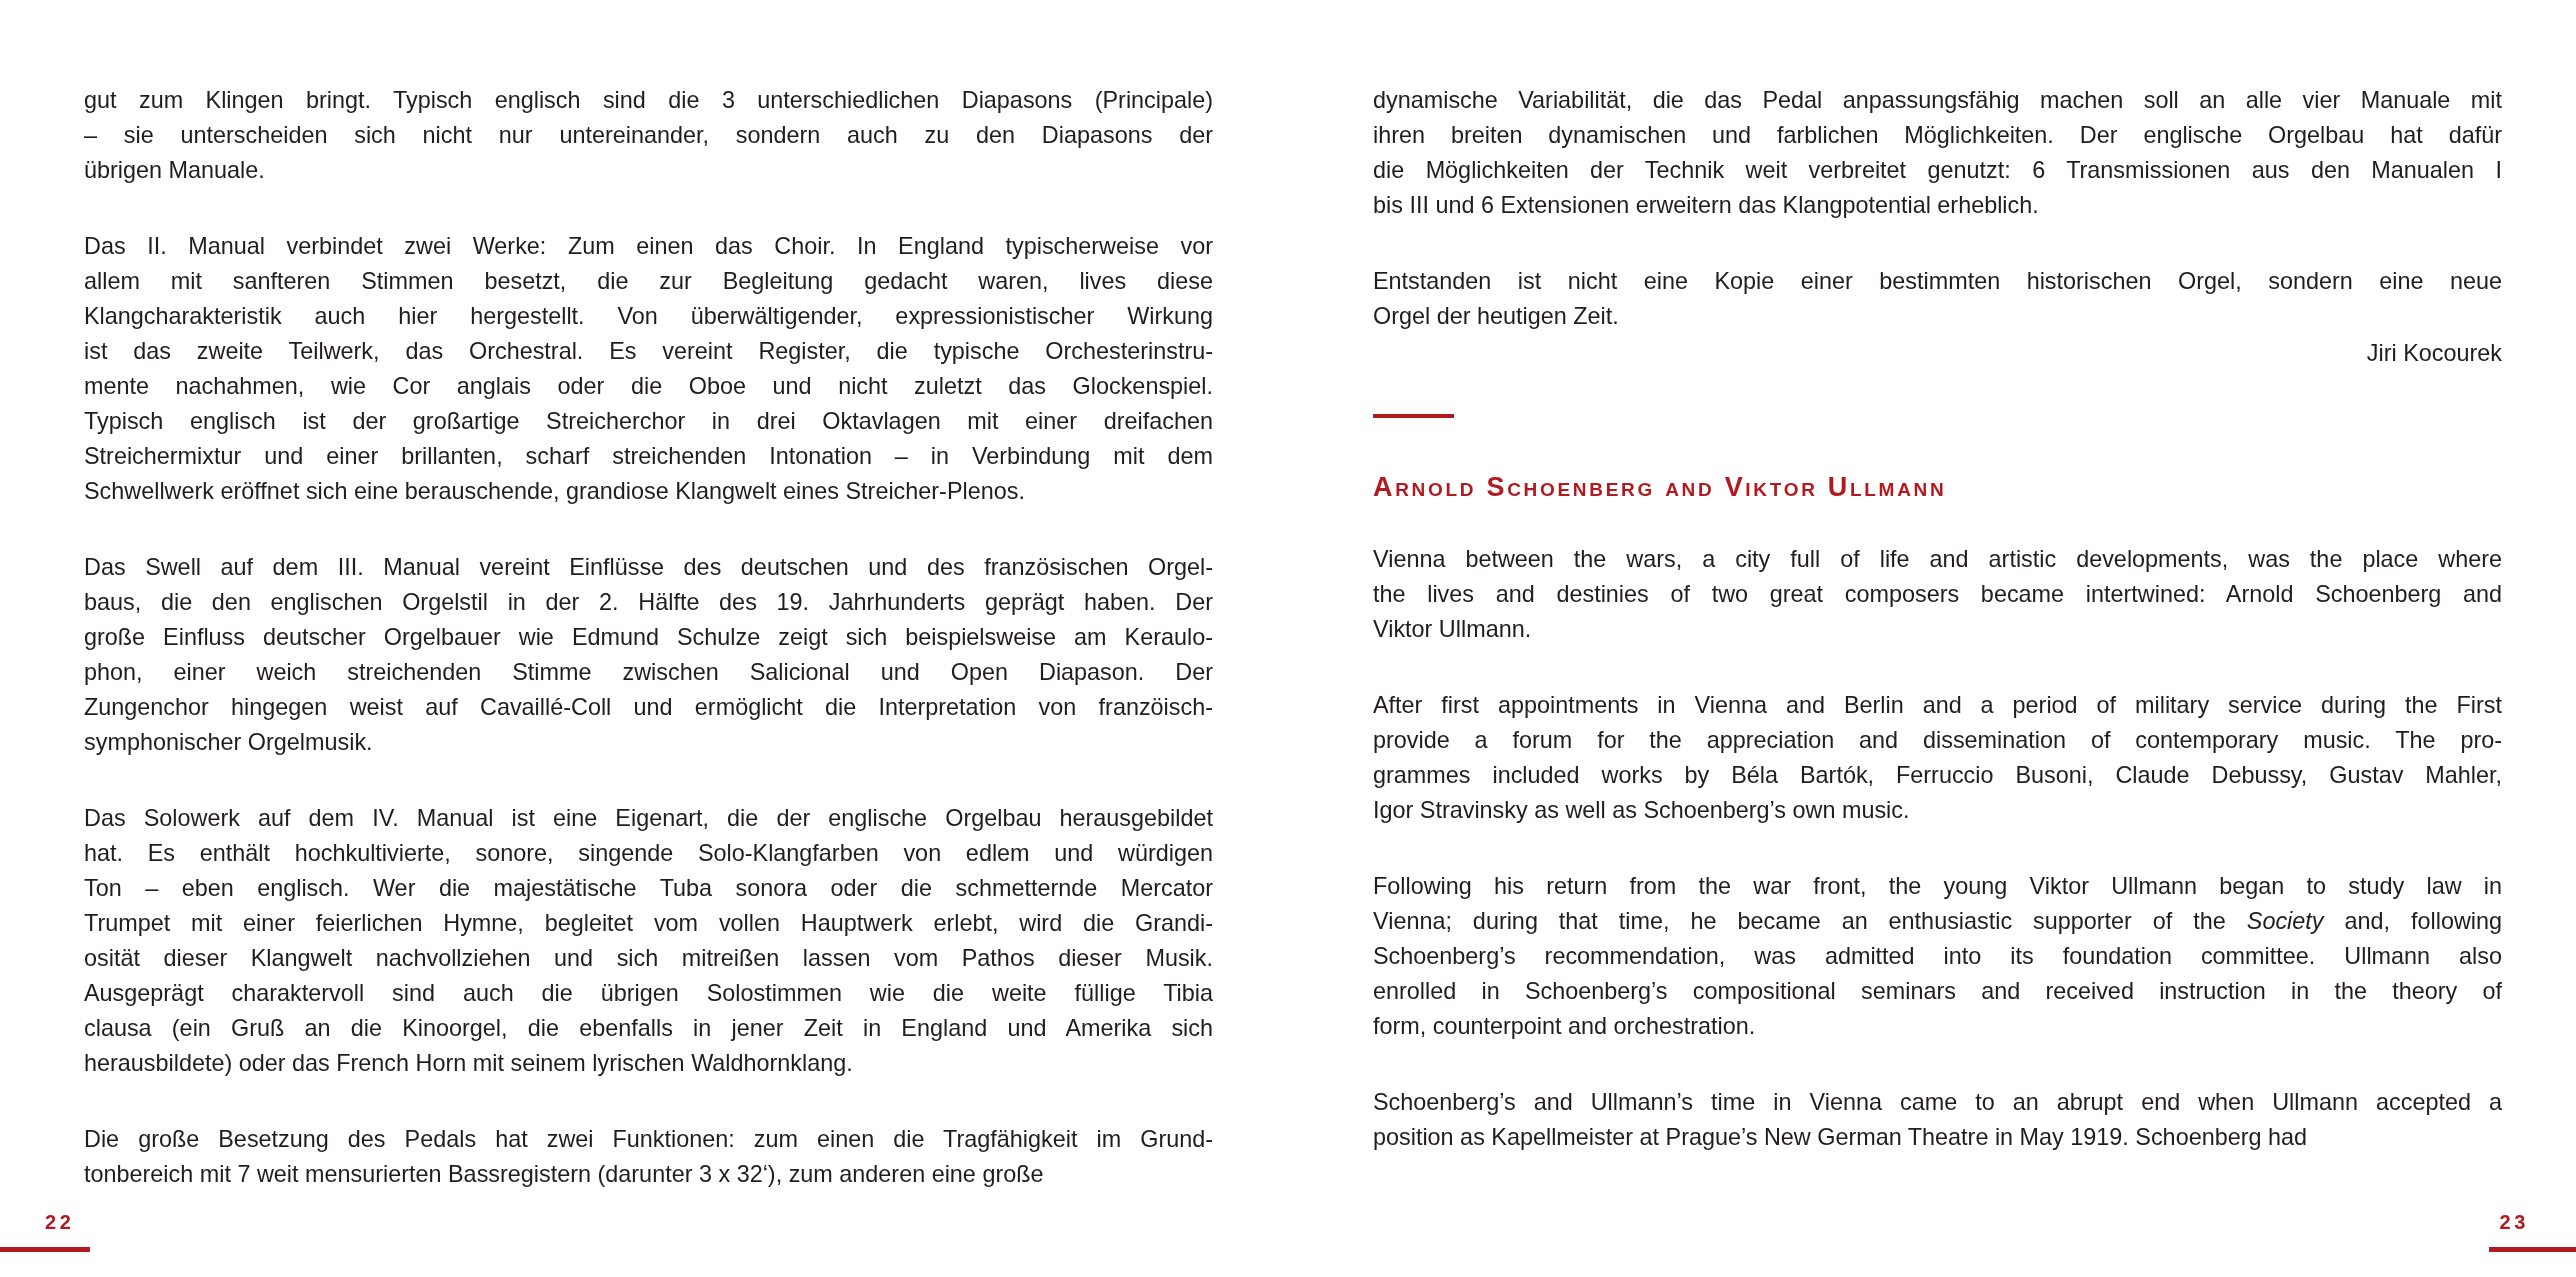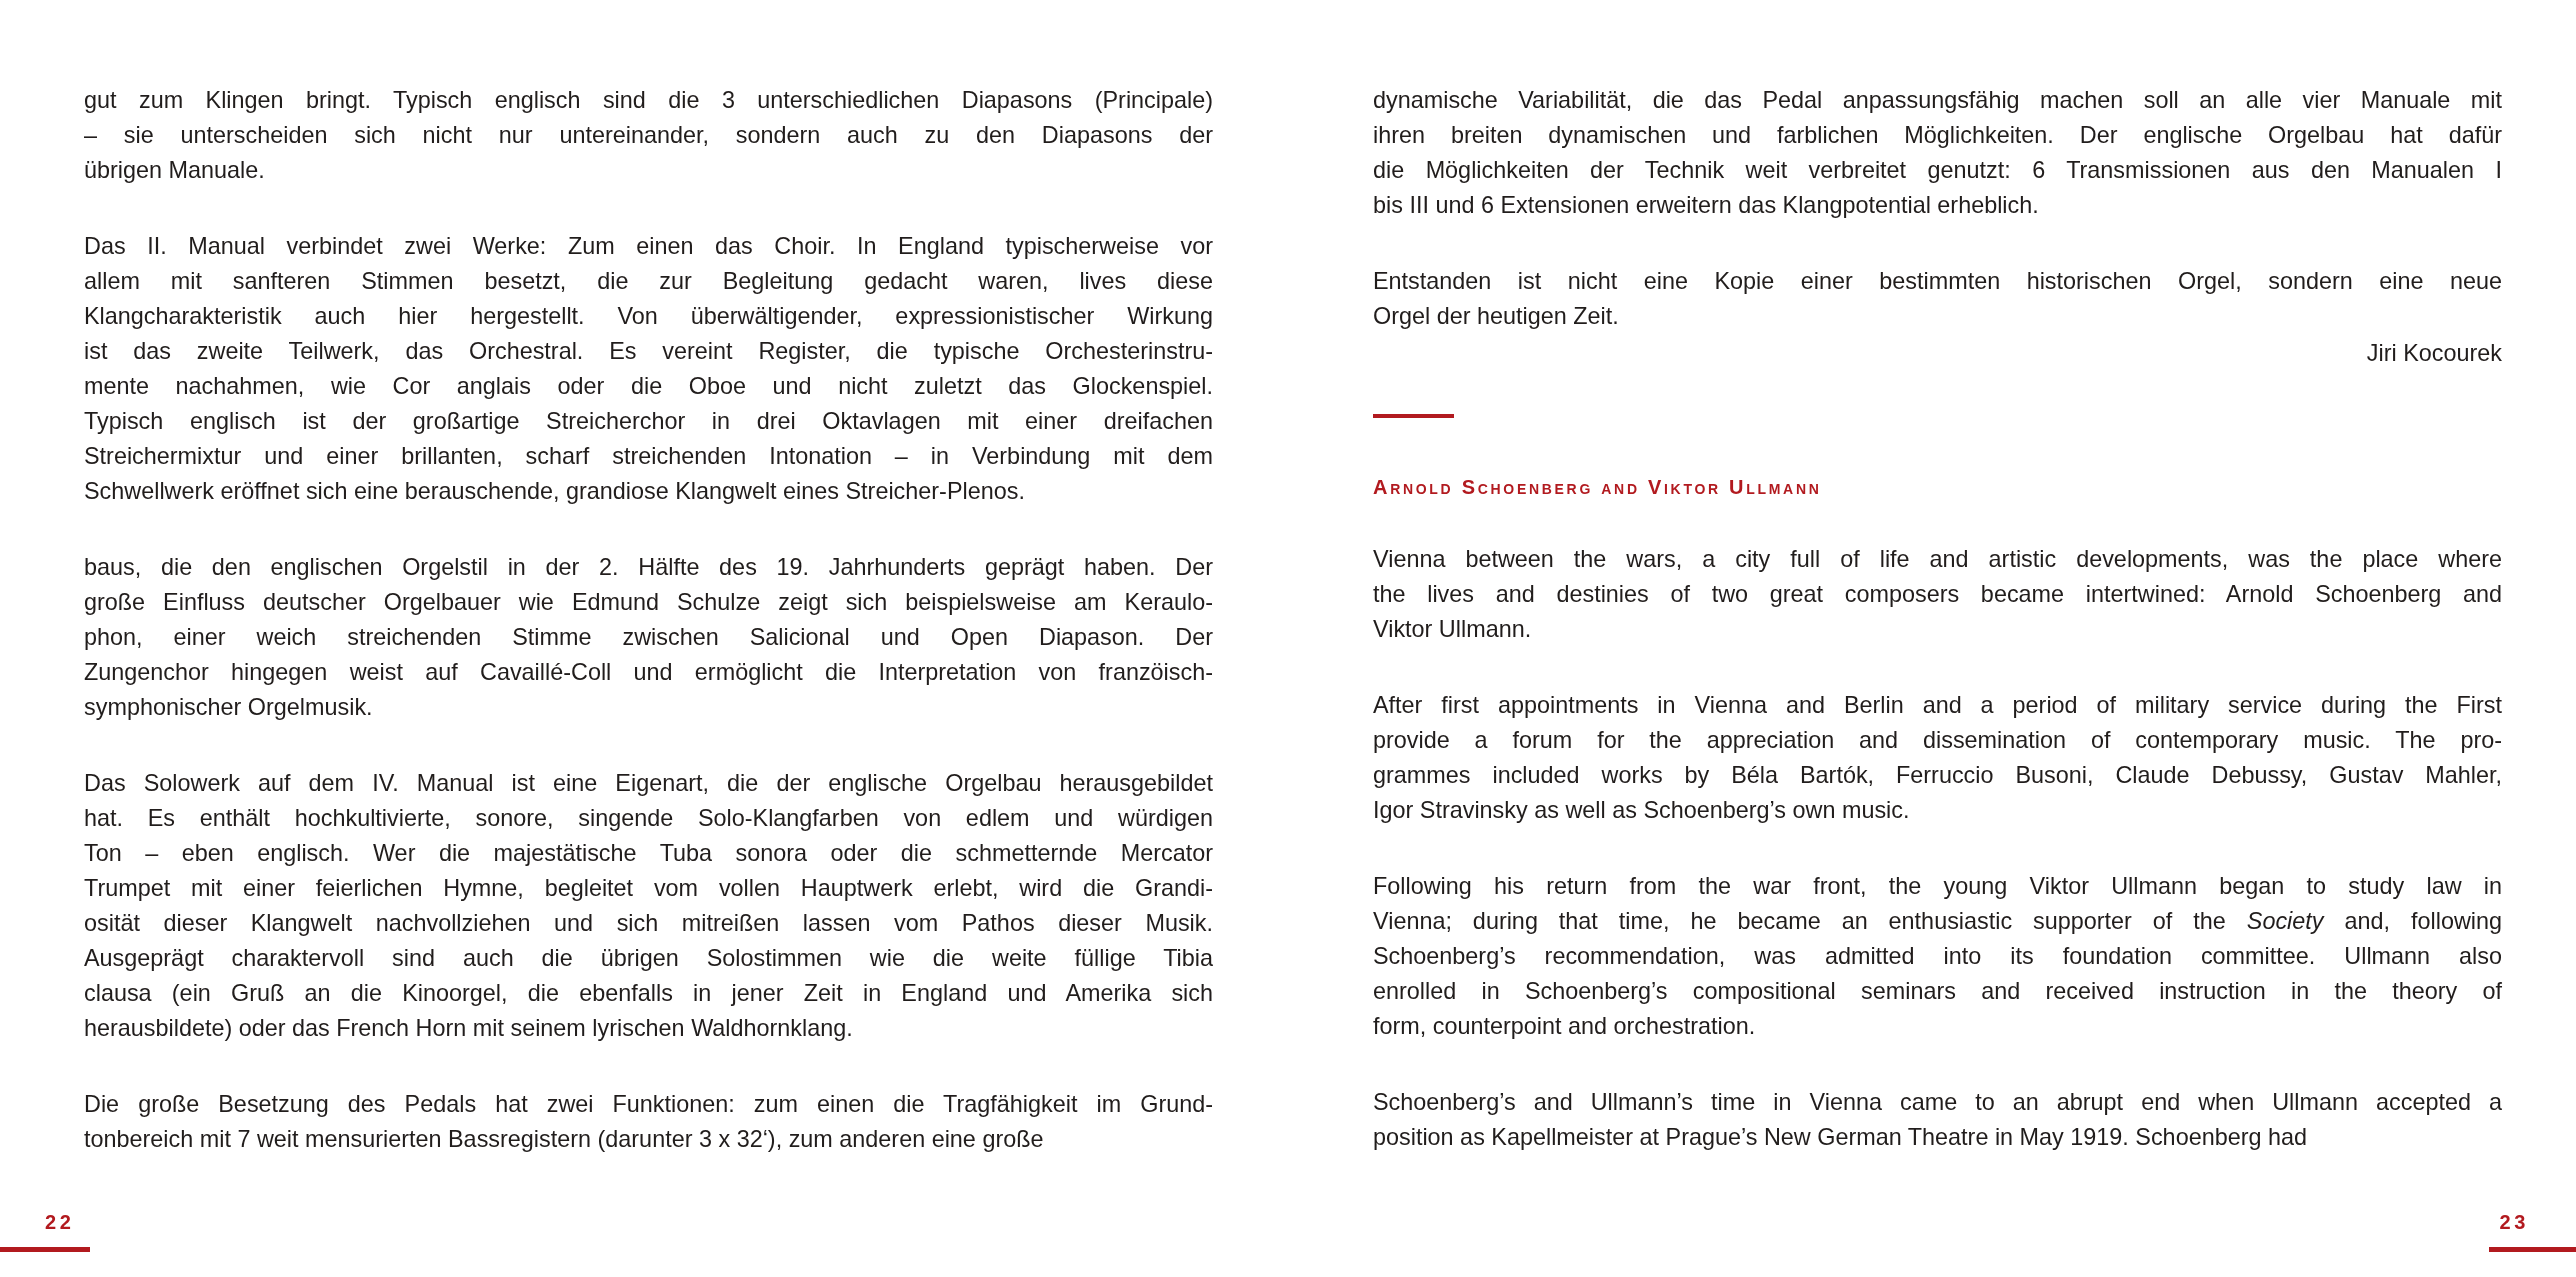--- a/index.html
+++ b/index.html
@@ -52,21 +52,21 @@
     margin-top: 1.8px;
   }
   .section-rule {
     width: 81px;
     height: 4.5px;
     background: var(--accent);
     margin-top: 43px;
   }
   .heading {
     margin: 52px 0 16px 0;
-    font-size: 20px;
+    font-size: 27px;
     line-height: 34px;
     font-weight: bold;
     font-variant: small-caps;
     letter-spacing: 2.7px;
     color: var(--accent);
   }
   .body-en { margin-top: 38px; }
 
   .pagenum {
     position: absolute;
@@ -103,20 +103,21 @@
           <div class="line">Das II. Manual verbindet zwei Werke: Zum einen das Choir. In England typischerweise vor</div>
           <div class="line">allem mit sanfteren Stimmen besetzt, die zur Begleitung gedacht waren, lives diese</div>
           <div class="line">Klangcharakteristik auch hier hergestellt. Von überwältigender, expressionistischer Wirkung</div>
           <div class="line">ist das zweite Teilwerk, das Orchestral. Es vereint Register, die typische Orchesterinstru-</div>
           <div class="line">mente nachahmen, wie Cor anglais oder die Oboe und nicht zuletzt das Glockenspiel.</div>
           <div class="line">Typisch englisch ist der großartige Streicherchor in drei Oktavlagen mit einer dreifachen</div>
           <div class="line">Streichermixtur und einer brillanten, scharf streichenden Intonation – in Verbindung mit dem</div>
           <div class="line last">Schwellwerk eröffnet sich eine berauschende, grandiose Klangwelt eines Streicher-Plenos.</div>
         </div>
         <div class="para">
+          <div class="line">Das Swell auf dem III. Manual vereint Einflüsse des deutschen und des französischen Orgel-</div>
           <div class="line">baus, die den englischen Orgelstil in der 2. Hälfte des 19. Jahrhunderts geprägt haben. Der</div>
           <div class="line">große Einfluss deutscher Orgelbauer wie Edmund Schulze zeigt sich beispielsweise am Keraulo-</div>
           <div class="line">phon, einer weich streichenden Stimme zwischen Salicional und Open Diapason. Der</div>
           <div class="line">Zungenchor hingegen weist auf Cavaillé-Coll und ermöglicht die Interpretation von franzöisch-</div>
           <div class="line last">symphonischer Orgelmusik.</div>
         </div>
         <div class="para">
           <div class="line">Das Solowerk auf dem IV. Manual ist eine Eigenart, die der englische Orgelbau herausgebildet</div>
           <div class="line">hat. Es enthält hochkultivierte, sonore, singende Solo-Klangfarben von edlem und würdigen</div>
           <div class="line">Ton – eben englisch. Wer die majestätische Tuba sonora oder die schmetternde Mercator</div>

